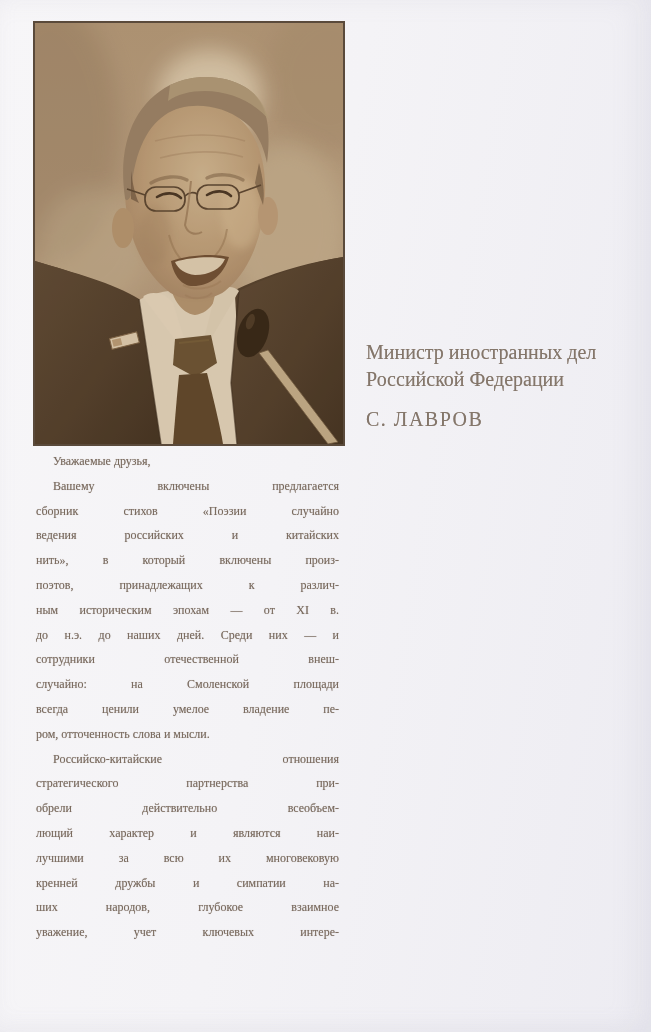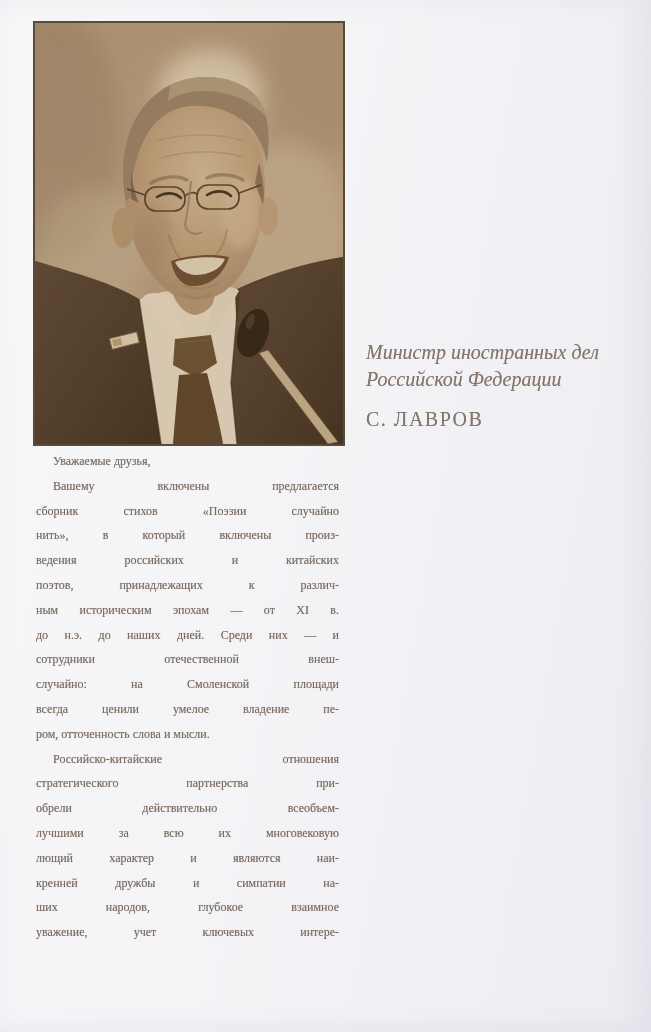--- a/index.html
+++ b/index.html
@@ -17,21 +17,21 @@
     position:absolute;left:33px;top:21px;width:312px;height:425px;
     border:2px solid #5a4a3b;box-sizing:border-box;background:#c6b196;
   }
   .photo-frame svg{display:block;width:100%;height:100%;}
   
   .caption{
     position:absolute;left:366px;top:339px;width:266px;
     color:#84766a;font-size:20px;line-height:27px;
     text-shadow:0 0 .6px rgba(132,118,106,.55);
   }
-  .caption .it{font-style:italic;display:block;}
+  .caption .it{display:block;}
   .caption .nm{font-style:normal;display:block;letter-spacing:1.5px;margin-top:13px;}
   
   .body-text{
     position:absolute;left:36px;top:449px;width:303px;
     color:#7a6b5f;font-size:12px;
     text-shadow:0 0 .7px rgba(122,107,95,.5);
   }
   .line{height:24.8px;line-height:24.8px;text-align:left;white-space:normal;overflow:visible;}
   .line.just{text-align:justify;text-align-last:justify;}
   .line.ind{text-indent:17px;}
@@ -149,32 +149,32 @@
   <div class="caption">
     <span class="it">Министр иностранных дел</span>
     <span class="it">Российской Федерации</span>
     <span class="nm">С. ЛАВРОВ</span>
   </div>
 
   <div class="body-text">
       <div class="line ind">Уважаемые друзья,</div>
       <div class="line just ind">Вашему включены предлагается</div>
       <div class="line just">сборник стихов «Поэзии случайно</div>
+      <div class="line just">ведения российских и китайских</div>
       <div class="line just">нить», в который включены произ-</div>
-      <div class="line just">ведения российских и китайских</div>
       <div class="line just">поэтов, принадлежащих к различ-</div>
       <div class="line just">ным историческим эпохам — от XI в.</div>
       <div class="line just">до н.э. до наших дней. Среди них — и</div>
       <div class="line just">сотрудники отечественной внеш-</div>
       <div class="line just">случайно: на Смоленской площади</div>
       <div class="line just">всегда ценили умелое владение пе-</div>
       <div class="line">ром, отточенность слова и мысли.</div>
       <div class="line just ind">Российско-китайские отношения</div>
       <div class="line just">стратегического партнерства при-</div>
       <div class="line just">обрели действительно всеобъем-</div>
+      <div class="line just">лющий характер и являются наи-</div>
       <div class="line just">лучшими за всю их многовековую</div>
-      <div class="line just">лющий характер и являются наи-</div>
       <div class="line just">кренней дружбы и симпатии на-</div>
       <div class="line just">ших народов, глубокое взаимное</div>
       <div class="line just">уважение, учет ключевых интере-</div>
     </div>
 
 </div>
 
 </body></html>

